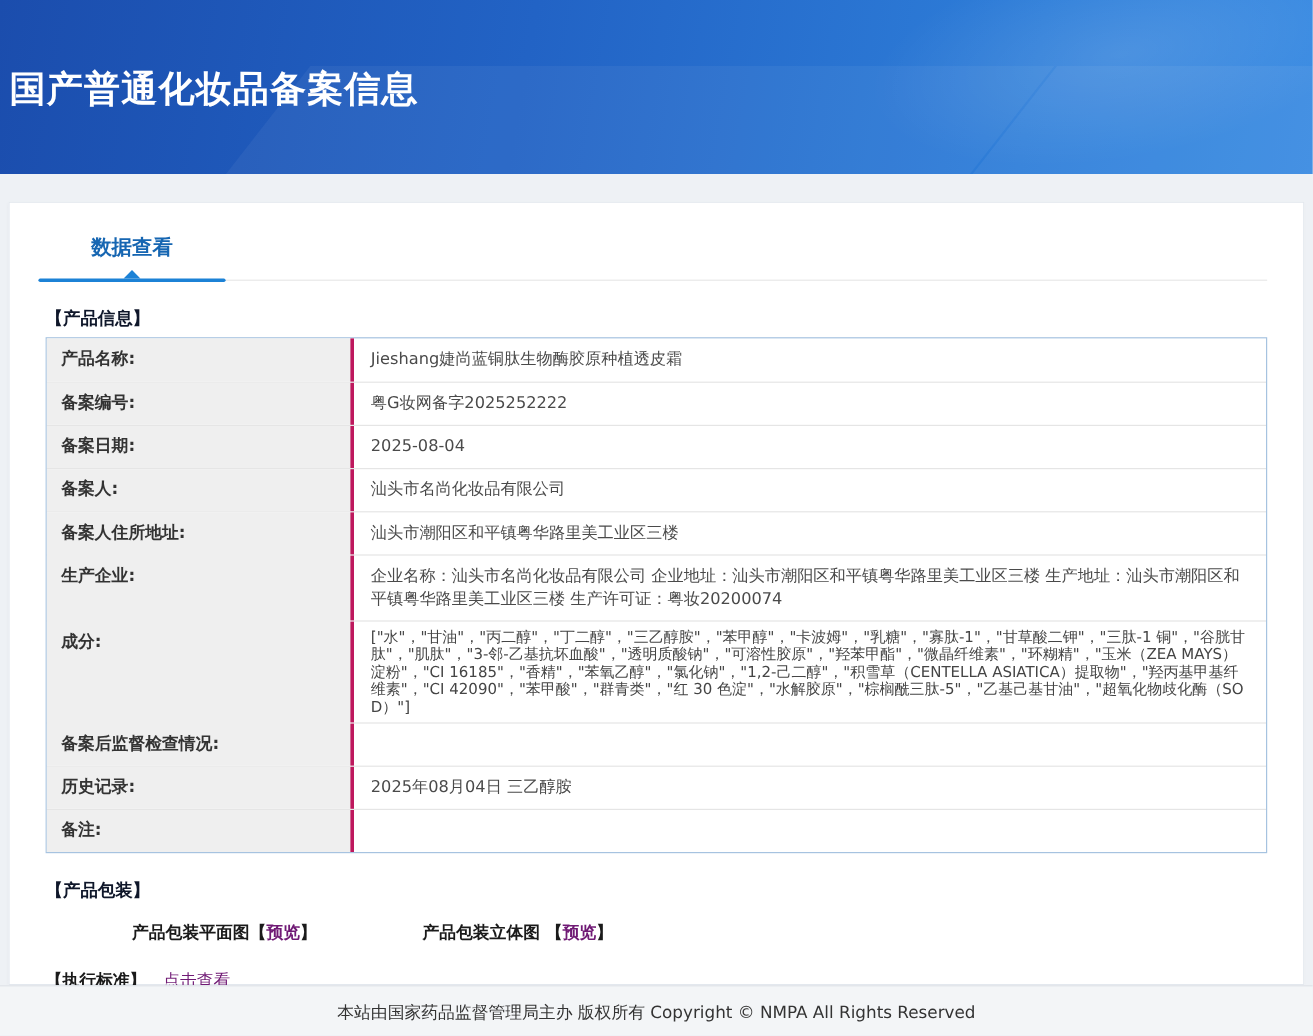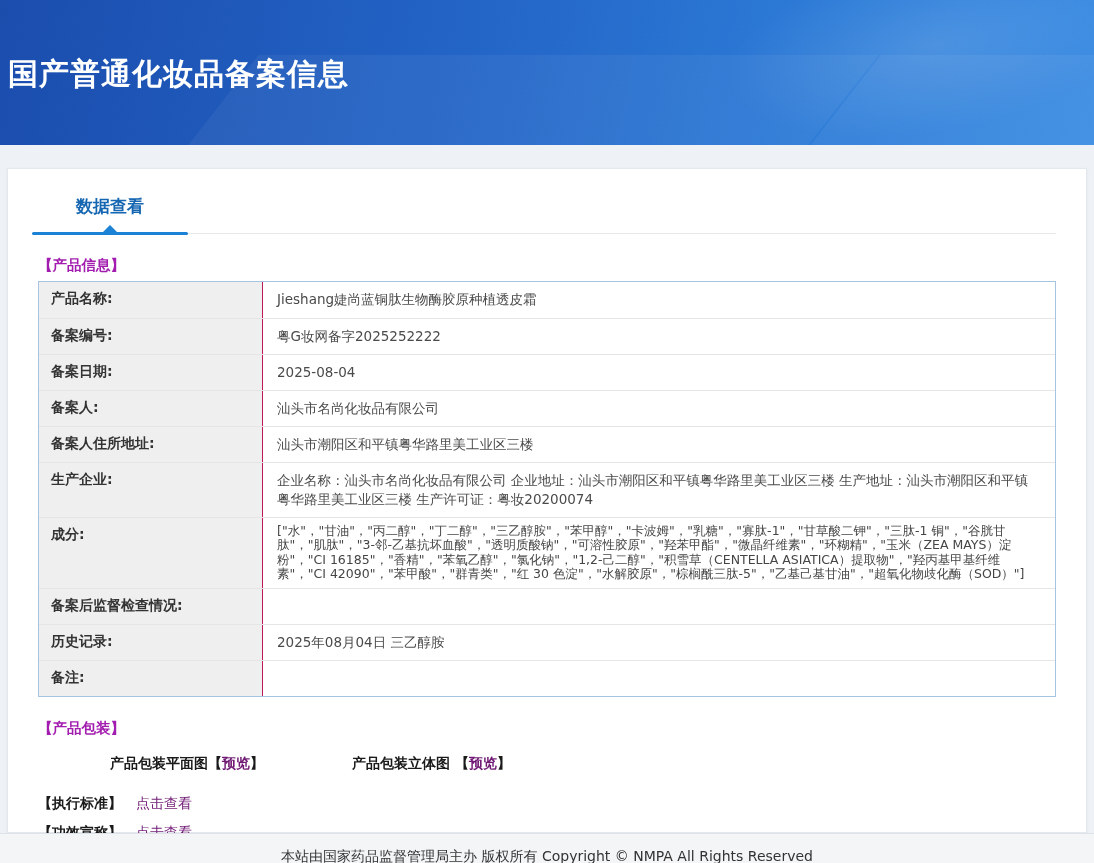--- a/index.html
+++ b/index.html
@@ -58,52 +58,52 @@
   }
   .tab-triangle {
     position:absolute; left:50%; transform:translateX(-50%);
     bottom:1px; width:0; height:0;
     border-left:7px solid transparent; border-right:7px solid transparent;
     border-bottom:7px solid #1c82d6;
   }
 
   
   .sec-title {
-    font-weight:bold; font-size:14.5px; color:#a21caf;
+    font-weight:bold; font-size:14.5px; color:#0f172a;
     margin:22px 0 6px; white-space:nowrap;
   }
 
   
   .info-table { border:1px solid #a6c3e0; background:#fff; }
   .info-row { display:flex; border-top:1px solid #e5e5e5; min-height:36px; }
   .info-row:first-child { border-top:none; }
   .cell-label {
-    flex:none; width:224px; background:#efefef;
+    flex:none; width:256px; background:#efefef;
     font-weight:bold; font-size:14px; color:#333;
-    padding:8px 10px 8px 12px; border-right:1px solid #be185d;
+    padding:8px 10px 8px 12px; border-right:3px solid #be185d;
   }
   .cell-value {
     flex:1; font-size:13.5px; color:#4a4a4a; line-height:1.4;
     padding:8px 14px; word-break:break-all;
   }
   .cell-value.small { font-size:12.5px; line-height:14.5px; padding:6px 14px; color:#454545; }
 
   
   .pack-line { margin:17px 0 0 72px; font-size:14px; color:#1a1a1a; font-weight:bold; }
   .pack-group-stereo { margin-left:88px; }
   .bracket { color:#1a1a1a; font-weight:bold; }
   .link { color:#701a75; font-weight:bold; cursor:pointer; text-decoration:none; }
   .std-line { margin-top:22px; font-size:14px; }
   .eff-line { margin-top:11px; font-size:14px; }
   .std-line .sec-inline, .eff-line .sec-inline { font-weight:bold; color:#1a1a1a; }
   .std-line .link, .eff-line .link { margin-left:14px; font-weight:normal; }
 
   
   .footer {
-    flex:none; height:30px; background:#f3f5f7;
+    flex:none; height:42px; background:#f3f5f7;
     border-top:1px solid #dfe3e8;
     text-align:center; font-size:14px; color:#333;
     line-height:44px; white-space:nowrap;
   }
 </style>
 </head>
 <body>
 
 <div class="header">
   <div class="deco-ellipse"></div>

